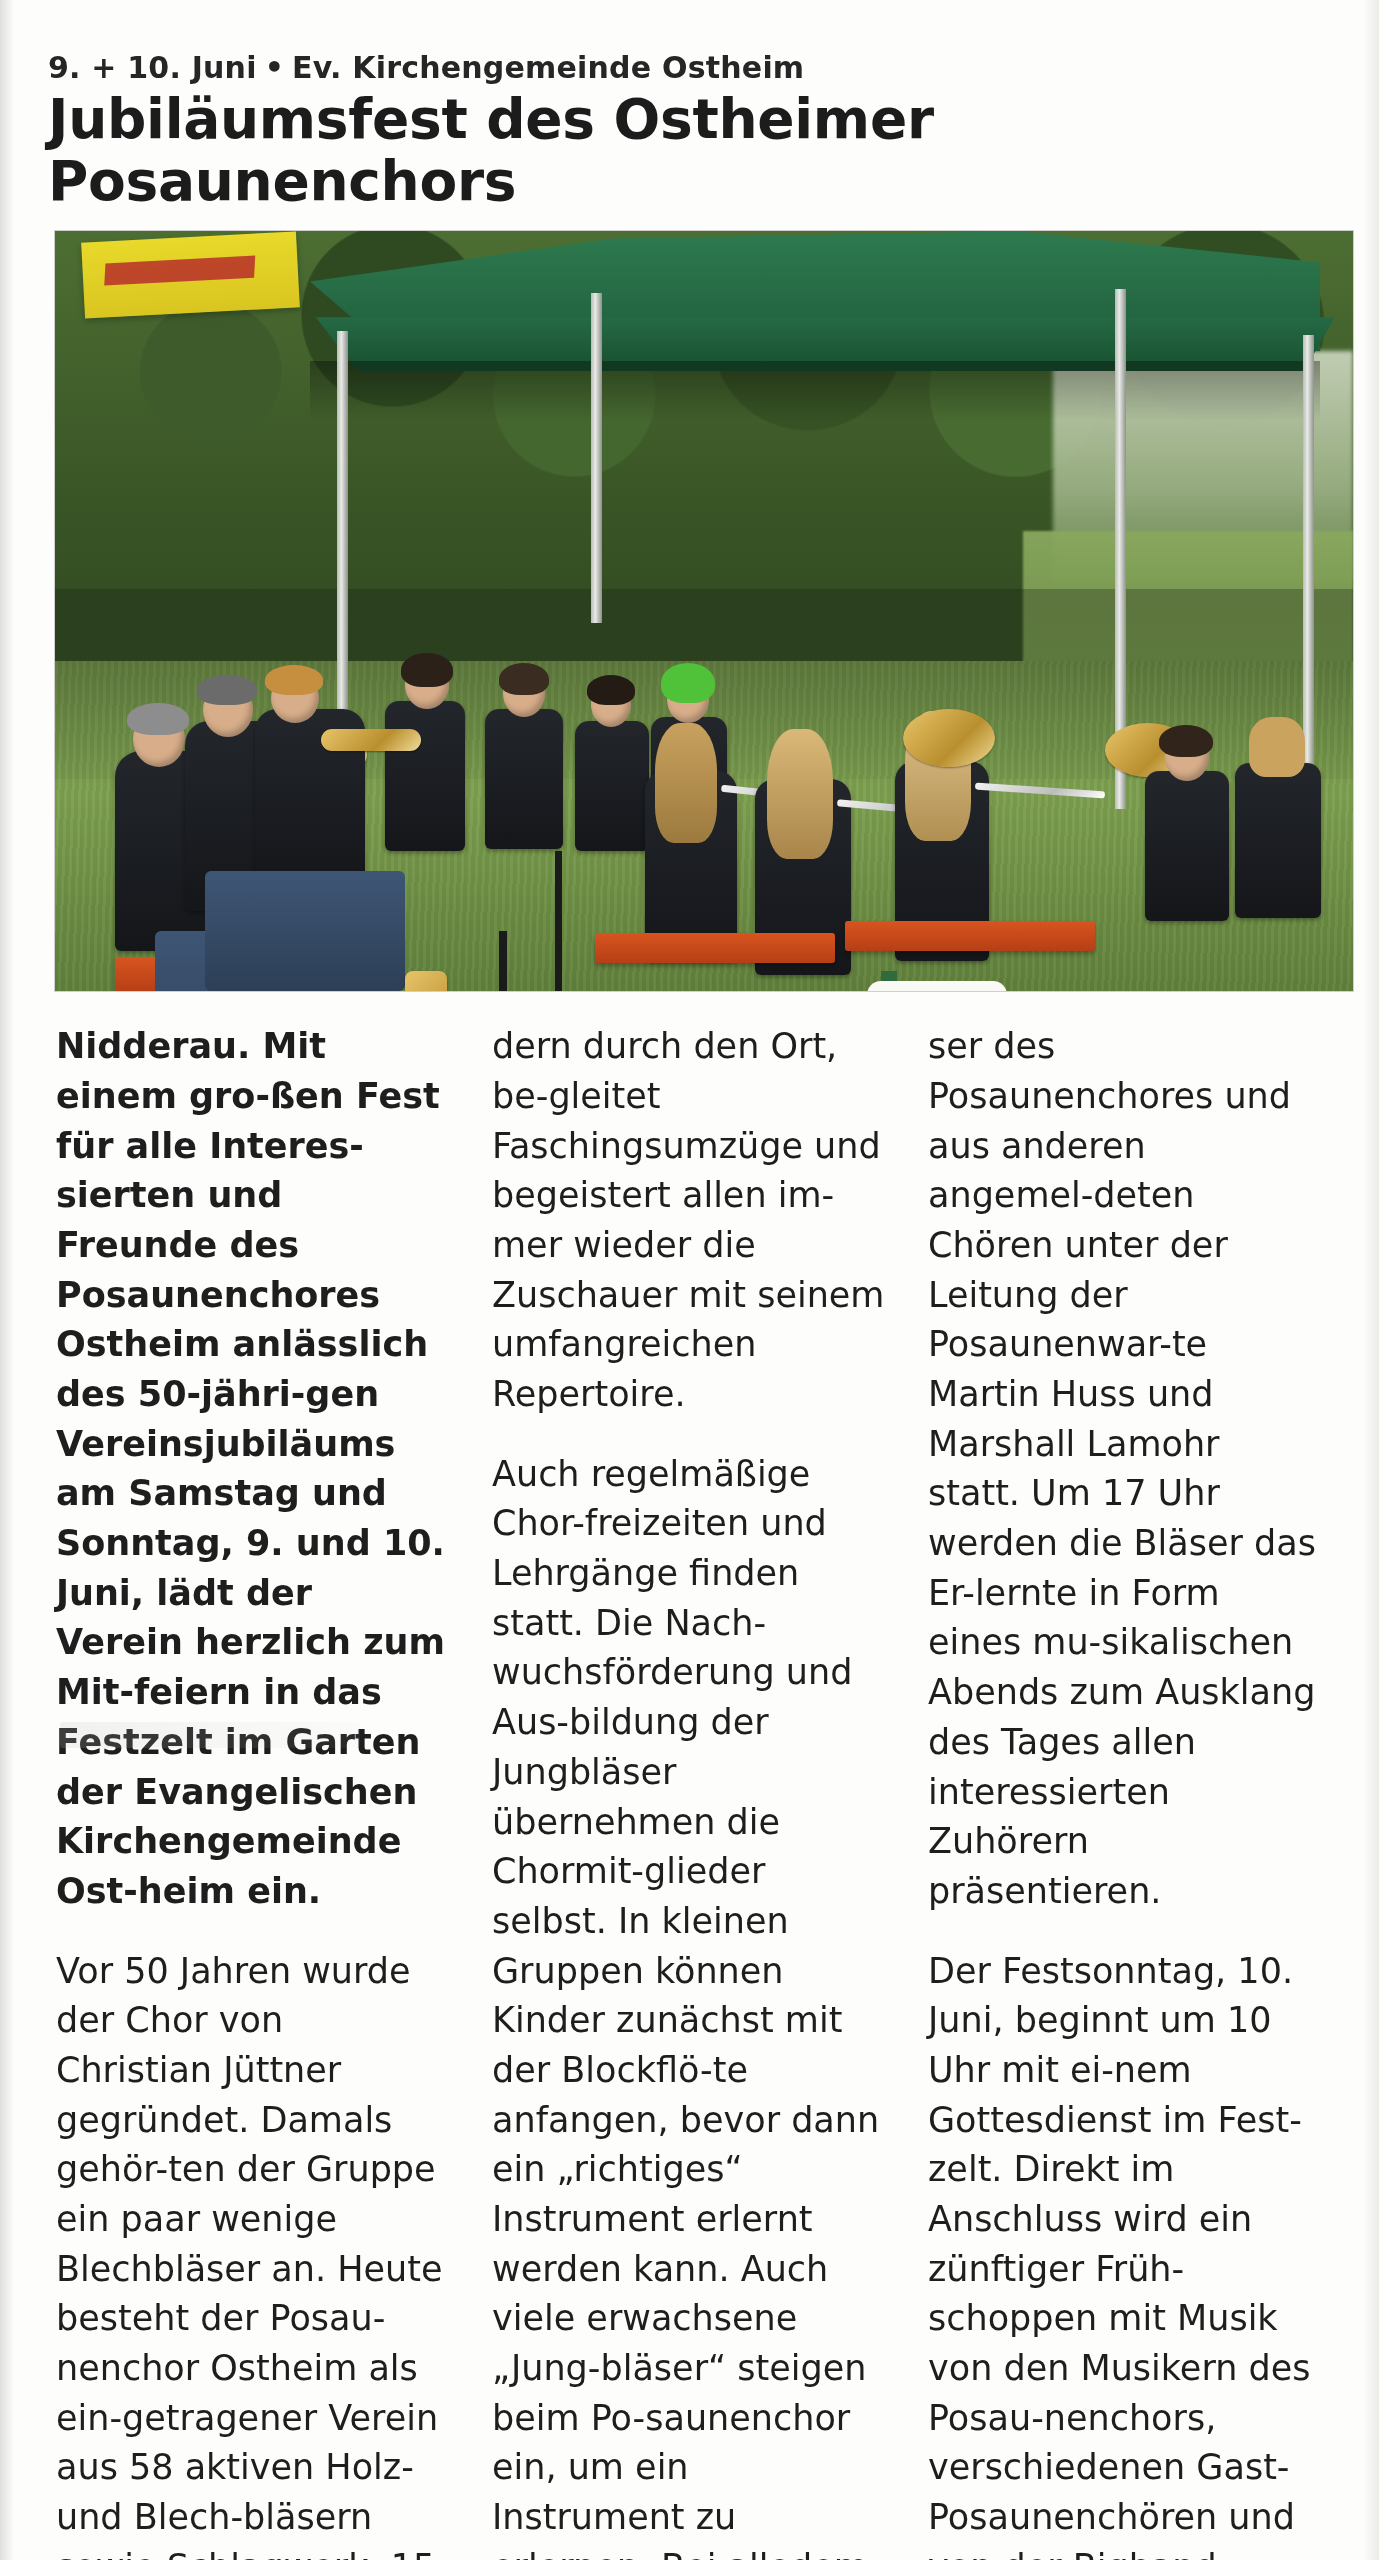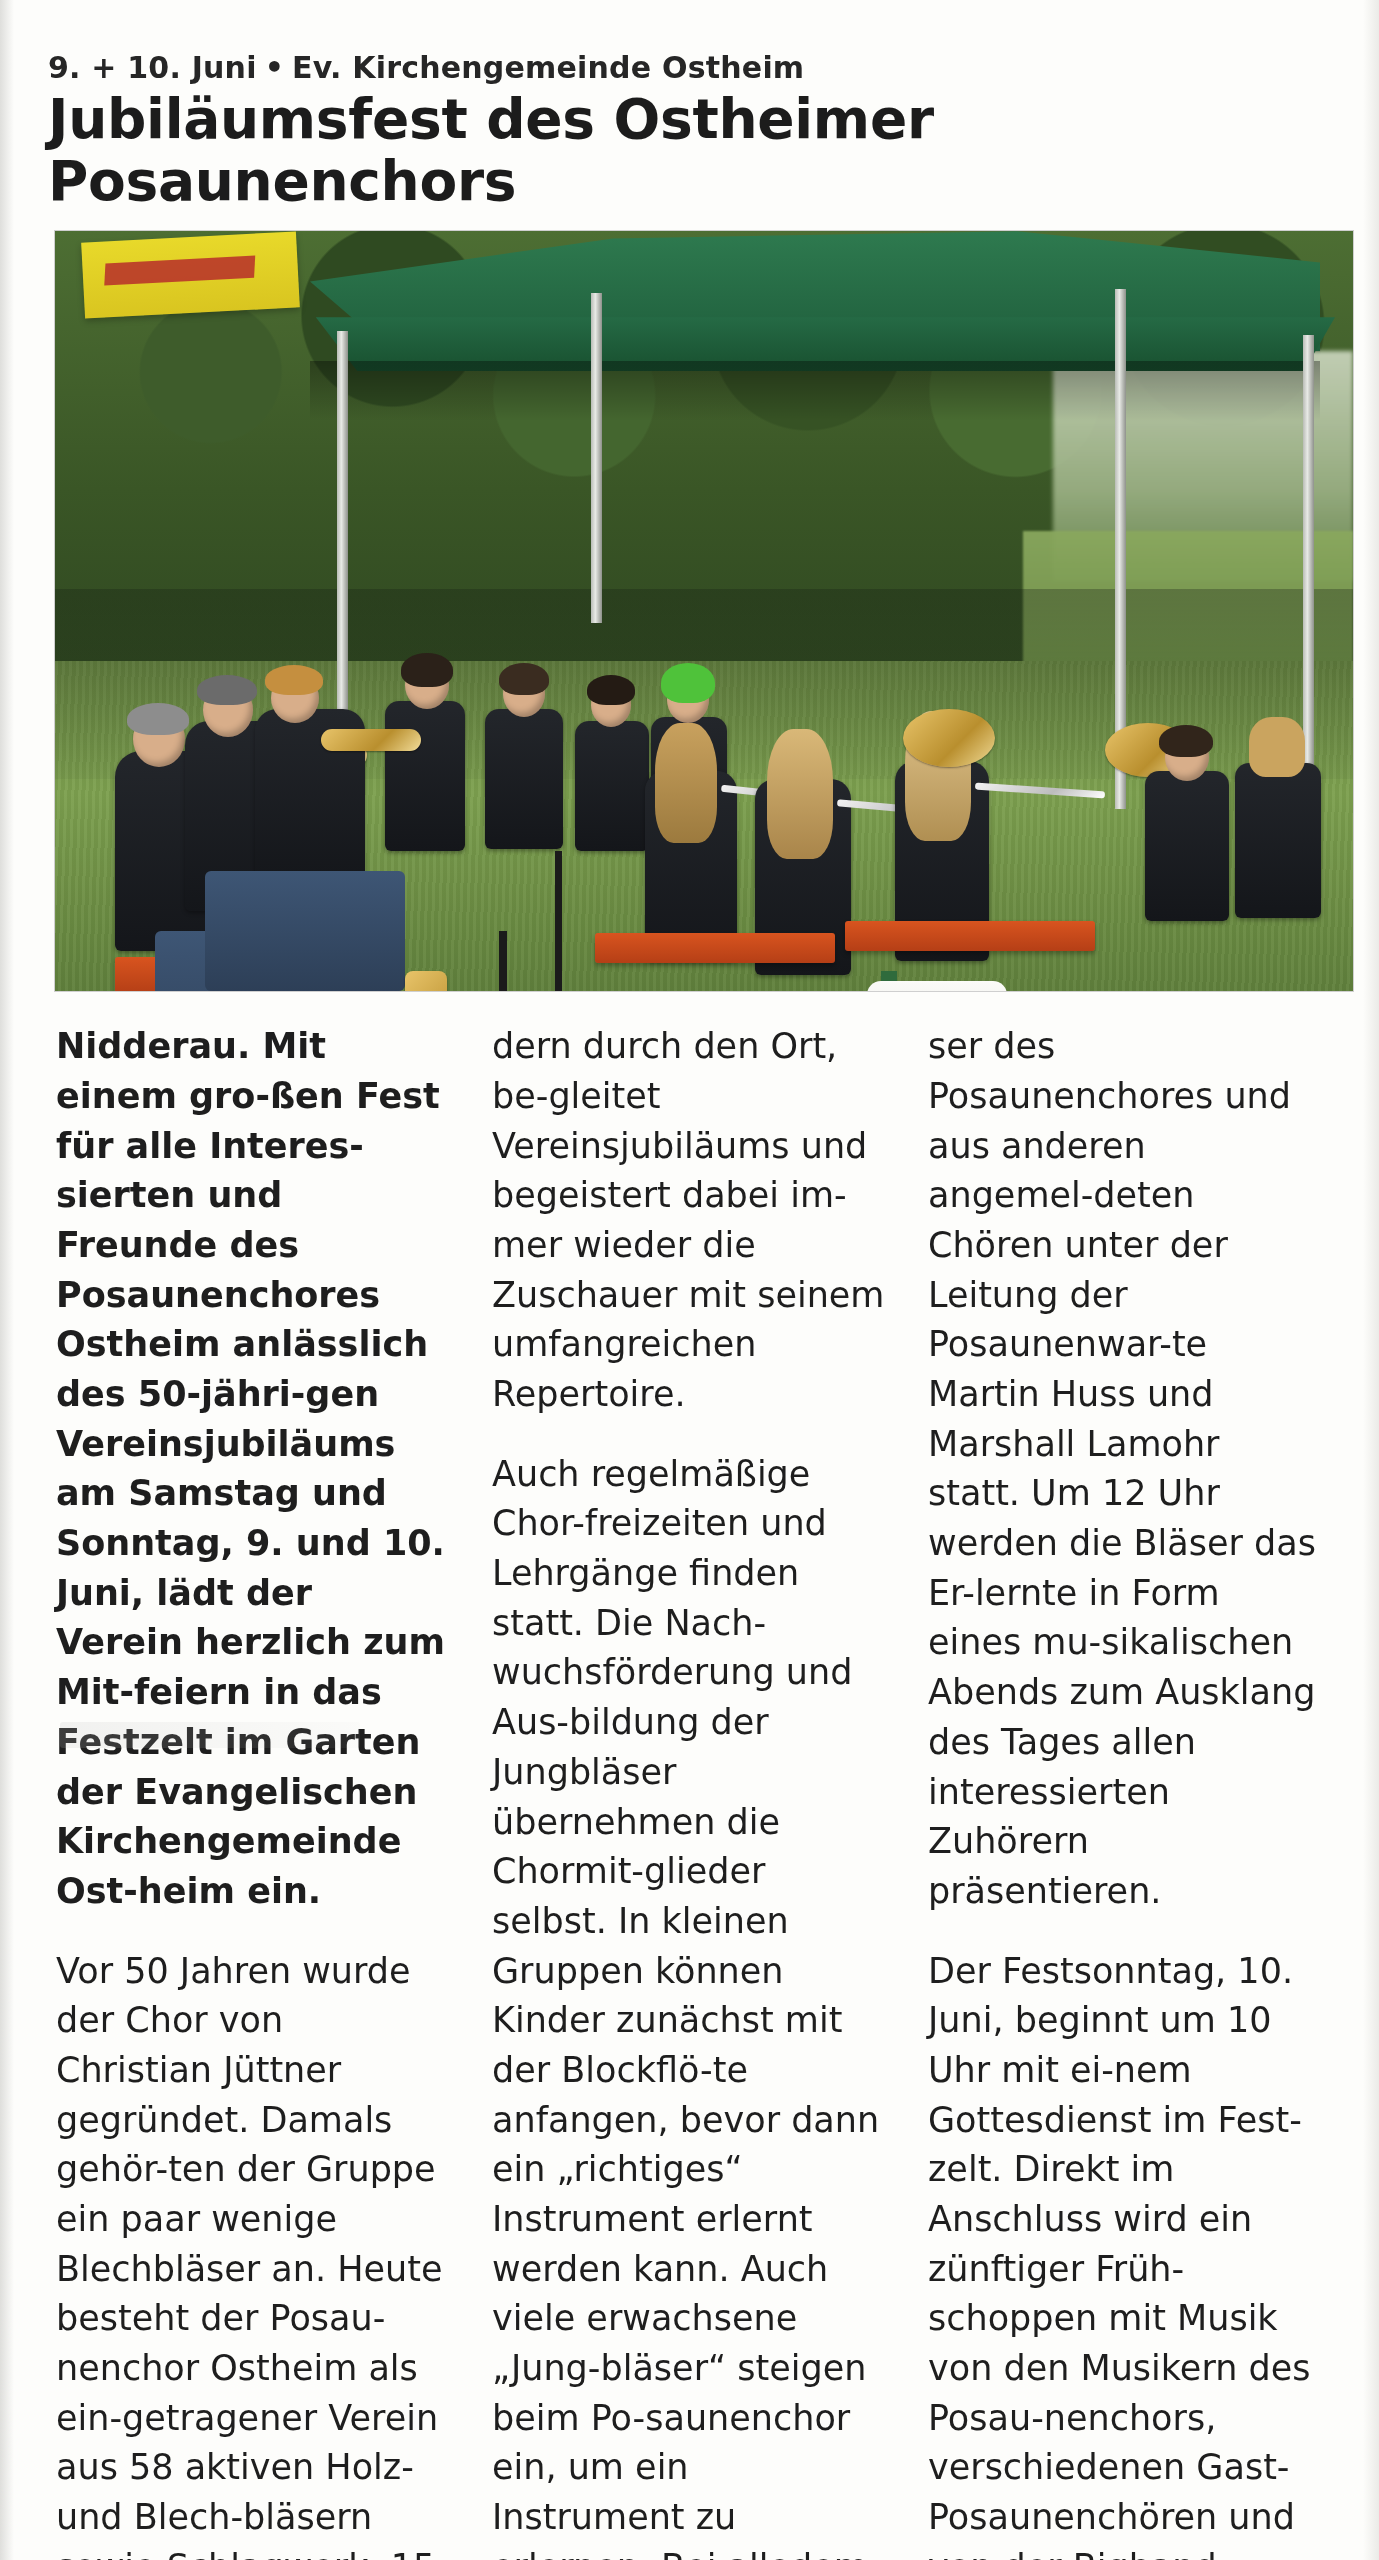--- a/index.html
+++ b/index.html
@@ -355,27 +355,27 @@
 
 
     <div class="columns">
 
       <div class="col">
         <p class="lead">Nidderau. Mit einem gro-ßen Fest für alle Interes-sierten und Freunde des Posaunenchores Ostheim anlässlich des 50-jähri-gen Vereinsjubiläums am Samstag und Sonntag, 9. und 10. Juni, lädt der Verein herzlich zum Mit-feiern in das Festzelt im Garten der Evangelischen Kirchengemeinde Ost-heim ein.</p>
         <p>Vor 50 Jahren wurde der Chor von Christian Jüttner gegründet. Damals gehör-ten der Gruppe ein paar wenige Blechbläser an. Heute besteht der Posau-nenchor Ostheim als ein-getragener Verein aus 58 aktiven Holz- und Blech-bläsern sowie Schlagwerk, 15 Jungbläsern und drei Flötenkindern. Der Posau-nenchor musiziert neben Gottesdiensten mit Cho-ralmusik auch bei vielen Festen und Feiern mit Un-terhaltungsmusik, gibt Konzerte und Ständchen, zieht mit Weihnachtslie-</p>
       </div>
 
       <div class="col">
-        <p>dern durch den Ort, be-gleitet Vereinsjubiläums und begeistert dabei im-mer wieder die Zuschauer mit seinem umfangreichen Repertoire.</p>
+        <p>dern durch den Ort, be-gleitet Faschingsumzüge und begeistert allen im-mer wieder die Zuschauer mit seinem umfangreichen Repertoire.</p>
         <p>Auch regelmäßige Chor-freizeiten und Lehrgänge finden statt. Die Nach-wuchsförderung und Aus-bildung der Jungbläser übernehmen die Chormit-glieder selbst. In kleinen Gruppen können Kinder zunächst mit der Blockflö-te anfangen, bevor dann ein „richtiges“ Instrument erlernt werden kann. Auch viele erwachsene „Jung-bläser“ steigen beim Po-saunenchor ein, um ein Instrument zu erlernen. Bei alledem steht beim Posaunenchor Ostheim der Spaß am gemeinsamen Mu-sizieren im Vordergrund, zu eigenen Freude und zur Freude der Mitmenschen.</p>
         <p>Am Samstag, 9. Juni, fin-det über den ganzen Tag ein Workshop für die Blä-</p>
       </div>
 
       <div class="col">
-        <p>ser des Posaunenchores und aus anderen angemel-deten Chören unter der Leitung der Posaunenwar-te Martin Huss und Marshall Lamohr statt. Um 12 Uhr werden die Bläser das Er-lernte in Form eines mu-sikalischen Abends zum Ausklang des Tages allen interessierten Zuhörern präsentieren.</p>
+        <p>ser des Posaunenchores und aus anderen angemel-deten Chören unter der Leitung der Posaunenwar-te Martin Huss und Marshall Lamohr statt. Um 17 Uhr werden die Bläser das Er-lernte in Form eines mu-sikalischen Abends zum Ausklang des Tages allen interessierten Zuhörern präsentieren.</p>
         <p>Der Festsonntag, 10. Juni, beginnt um 10 Uhr mit ei-nem Gottesdienst im Fest-zelt. Direkt im Anschluss wird ein zünftiger Früh-schoppen mit Musik von den Musikern des Posau-nenchors, verschiedenen Gast-Posaunenchören und von der Bigband Frog‘N‘ BeatZ aus Froschhausen gefeiert. Für Getränke, Kaffee und Kuchen sowie Essen ist am Sonntag bes-tens gesorgt, der Eintritt für alle Veranstaltungen ist frei.</p>
       </div>
 
     </div>
   </div>
 
   <div class="ghost"></div>
 </div>
 
 </body></html>

